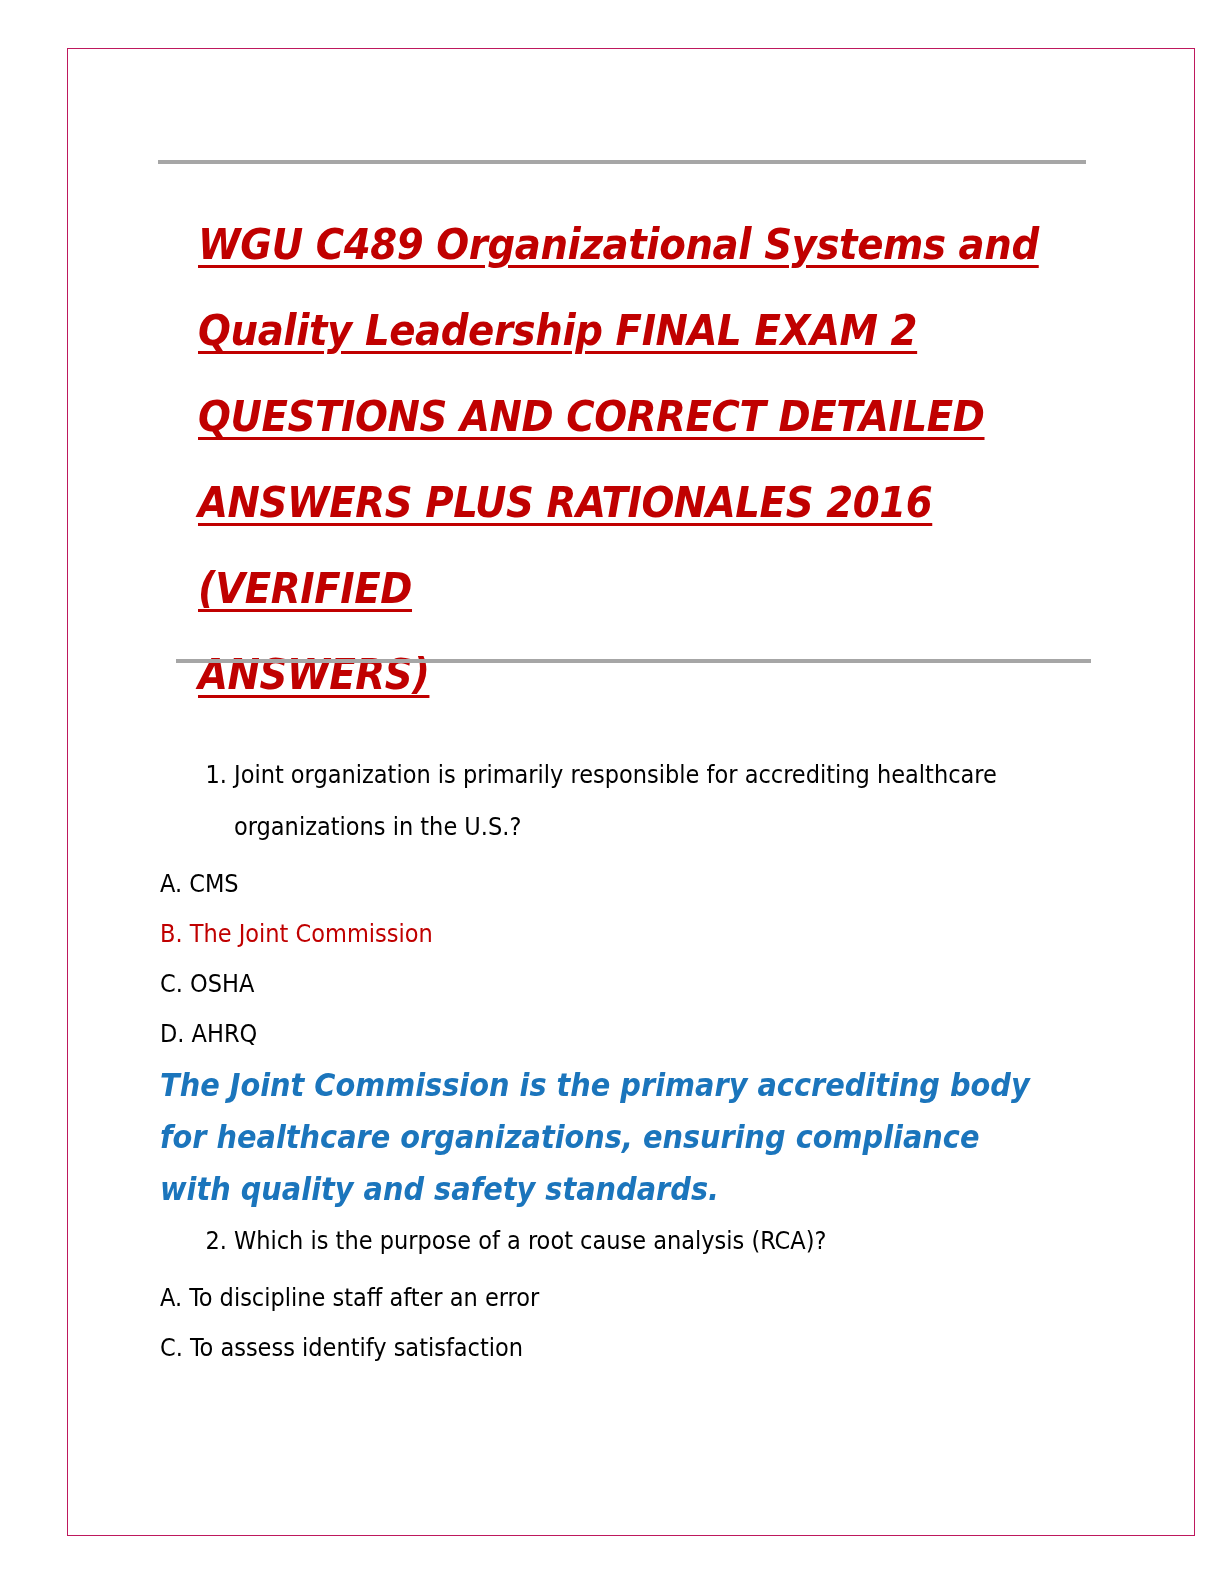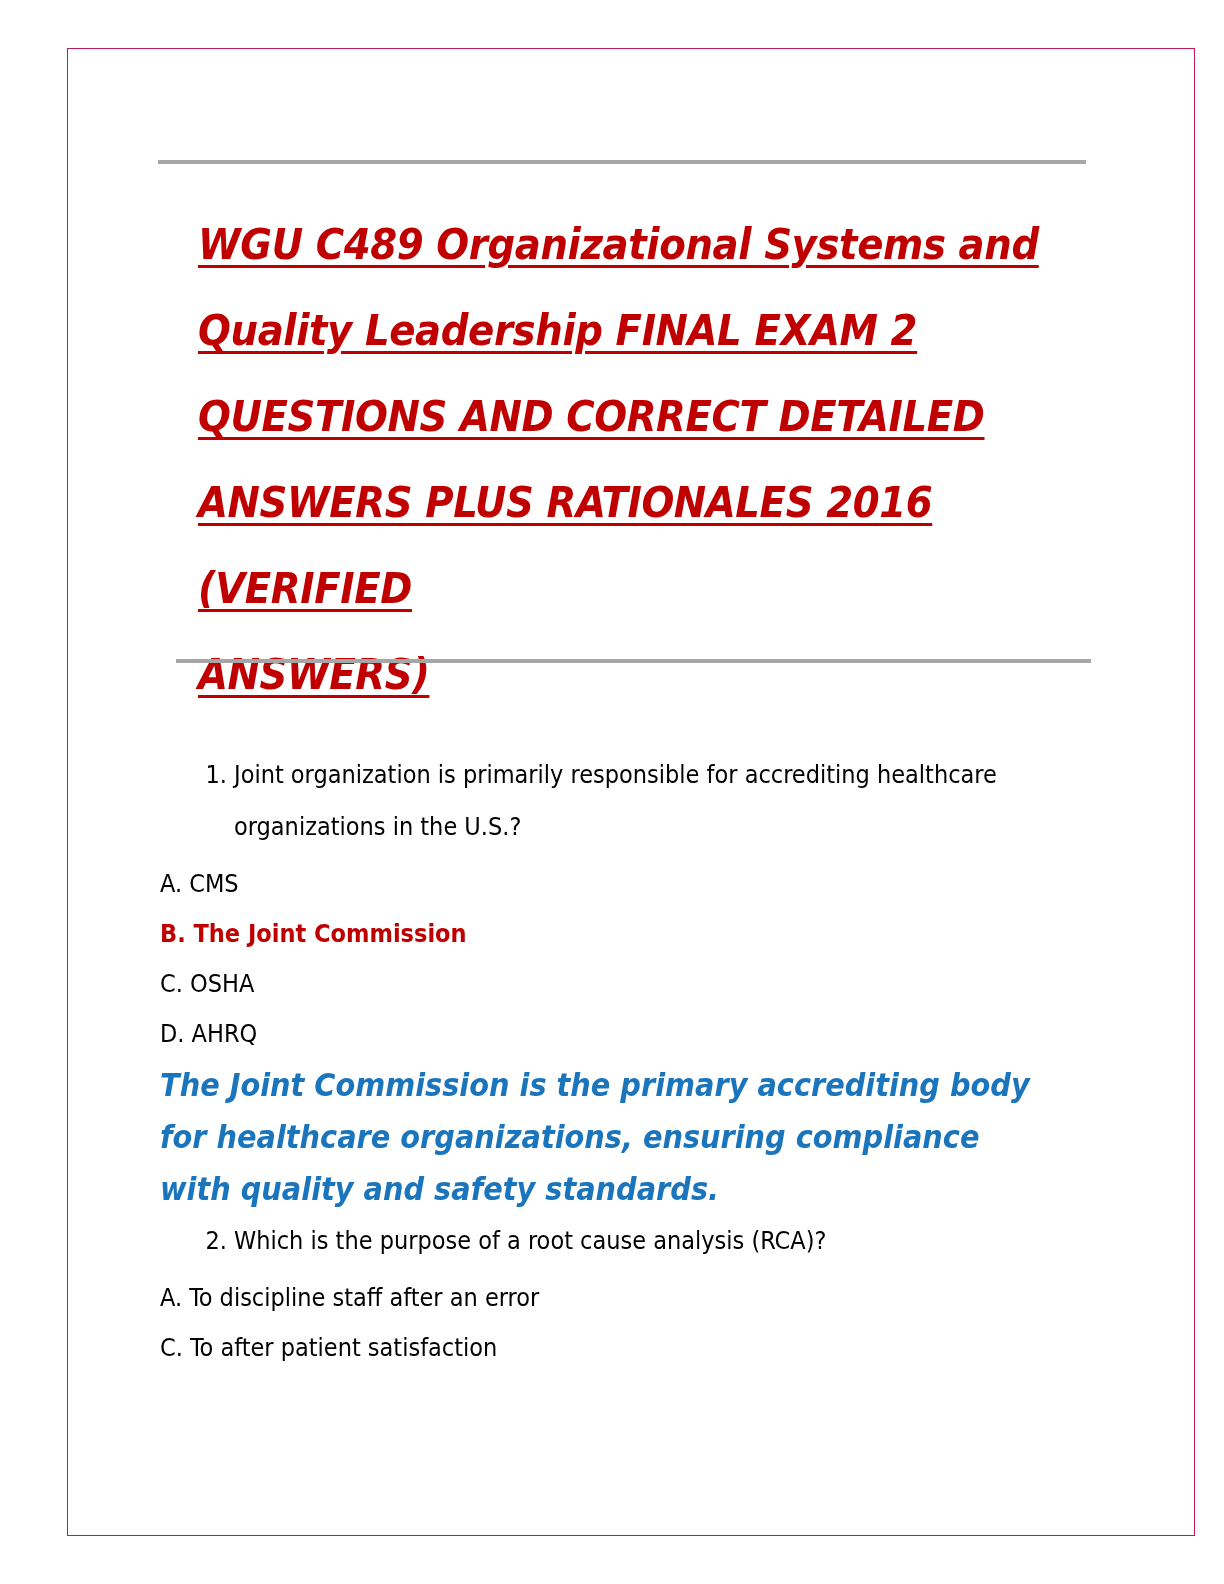--- a/index.html
+++ b/index.html
@@ -105,21 +105,21 @@
   .option-row {
     margin: 0;
     padding-left: 92px;
     font-family: "DejaVu Sans Condensed", "Liberation Sans Narrow", "Liberation Sans", sans-serif;
     font-size: 25px;
     line-height: 50px;
     color: #000000;
   }
   .option-row.correct {
     color: #c00000;
-    font-weight: bold;
+    font-weight: normal;
   }
   .rationale-row {
     margin: 0;
     padding-left: 92px;
     width: 900px;
     font-family: "DejaVu Sans Condensed", "Liberation Sans Narrow", "Liberation Sans", sans-serif;
     font-size: 32px;
     font-weight: bold;
     font-style: italic;
     line-height: 52px;
@@ -158,18 +158,18 @@
         <div class="option-row">C. OSHA</div>
         <div class="option-row">D. AHRQ</div>
         <div class="rationale-row">The Joint Commission is the primary accrediting body for healthcare organizations, ensuring compliance with quality and safety standards.</div>
 
         <div class="question-row">
           <span class="qnum">2.</span>
           <span>Which is the purpose of a root cause analysis (RCA)?</span>
         </div>
         <div class="spacer-sm"></div>
         <div class="option-row">A. To discipline staff after an error</div>
-        <div class="option-row">C. To after patient satisfaction</div>
+        <div class="option-row">C. To assess identify satisfaction</div>
 
       </div>
     </div>
   </div>
 </div>
 
 </body></html>

